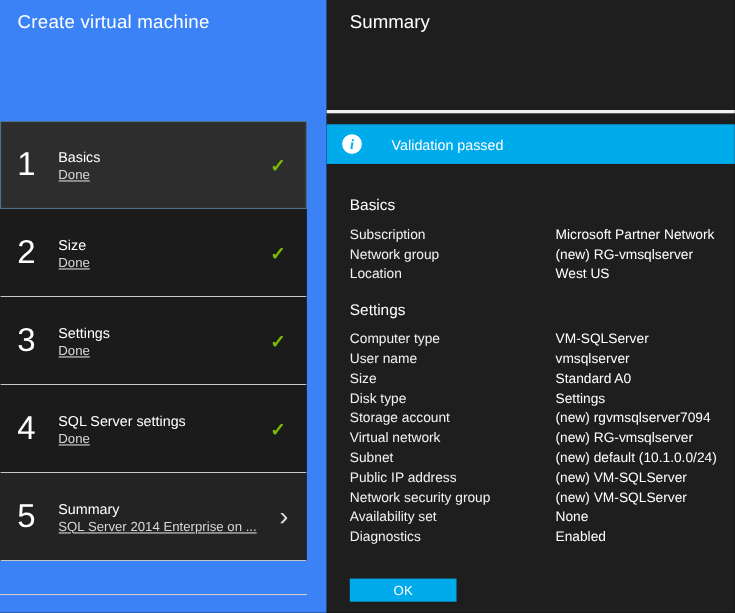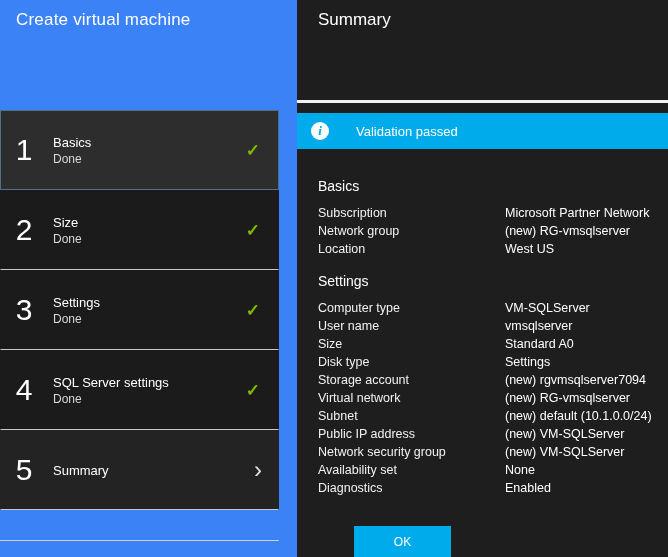--- a/index.html
+++ b/index.html
@@ -35,21 +35,21 @@
   .step.current  { background: #232323; }
   .step-num {
     flex: none; width: 46px; text-align: center;
     font-size: 30px; font-weight: 400;
   }
   .step-text {
     margin-left: 6px; width: 182px;
     display: flex; flex-direction: column; overflow: hidden;
   }
   .step-label { font-size: 13px; line-height: 17px; white-space: nowrap; }
-  .step-sub   { font-size: 12px; line-height: 16px; color: #d8d8d8; white-space: nowrap; overflow: hidden; }
+  .step-sub   { font-size: 12px; line-height: 16px; color: #d8d8d8; white-space: nowrap; overflow: hidden; text-decoration: underline; }
   .step-check {
     margin-left: auto; margin-right: 18px;
     color: #7fba00; font-size: 17px; font-weight: 700;
   }
   .step-chevron {
     margin-left: auto; margin-right: 16px;
     color: #e0e0e0; font-size: 24px; line-height: 1; font-weight: 400;
   }
   .left-bottom-line {
     position: absolute; left: 0; top: 540px;
@@ -86,26 +86,25 @@
 
   .content { position: absolute; left: 21px; top: 177px; width: 342px; }
   .section-heading { font-size: 14px; font-weight: 400; line-height: 18px; margin-bottom: 9px; }
   .section-settings { margin-top: 14px; }
   .row { display: flex; font-size: 12.5px; line-height: 18px; }
   .row-label { flex: none; width: 187px; color: #f2f2f2; }
   .row-value { flex: 1; white-space: nowrap; }
 
   .ok-button {
     position: absolute; left: 21px; top: 526px;
-    width: 97px; height: 31px;
+    width: 97px; height: 21px;
     background: #00abec; color: #fff;
     font-size: 12px;
     display: flex; align-items: center; justify-content: center;
     cursor: pointer;
-    margin-left: 36px;
   }
 </style>
 </head>
 <body>
 
 <div class="left-panel">
   <div class="left-title">Create virtual machine</div>
 
   <div class="steps">
 
@@ -142,20 +141,21 @@
         <span class="step-label">SQL Server settings</span>
         <span class="step-sub">Done</span>
       </span>
       <span class="step-check">✓</span>
     </div>
 
     <div class="step current">
       <span class="step-num">5</span>
       <span class="step-text">
         <span class="step-label">Summary</span>
+        <span class="step-sub">SQL Server 2014 Enterprise on ...</span>
       </span>
       <span class="step-chevron">›</span>
     </div>
 
   </div>
 
   <div class="left-bottom-line"></div>
 </div>
 
 <div class="right-panel">

